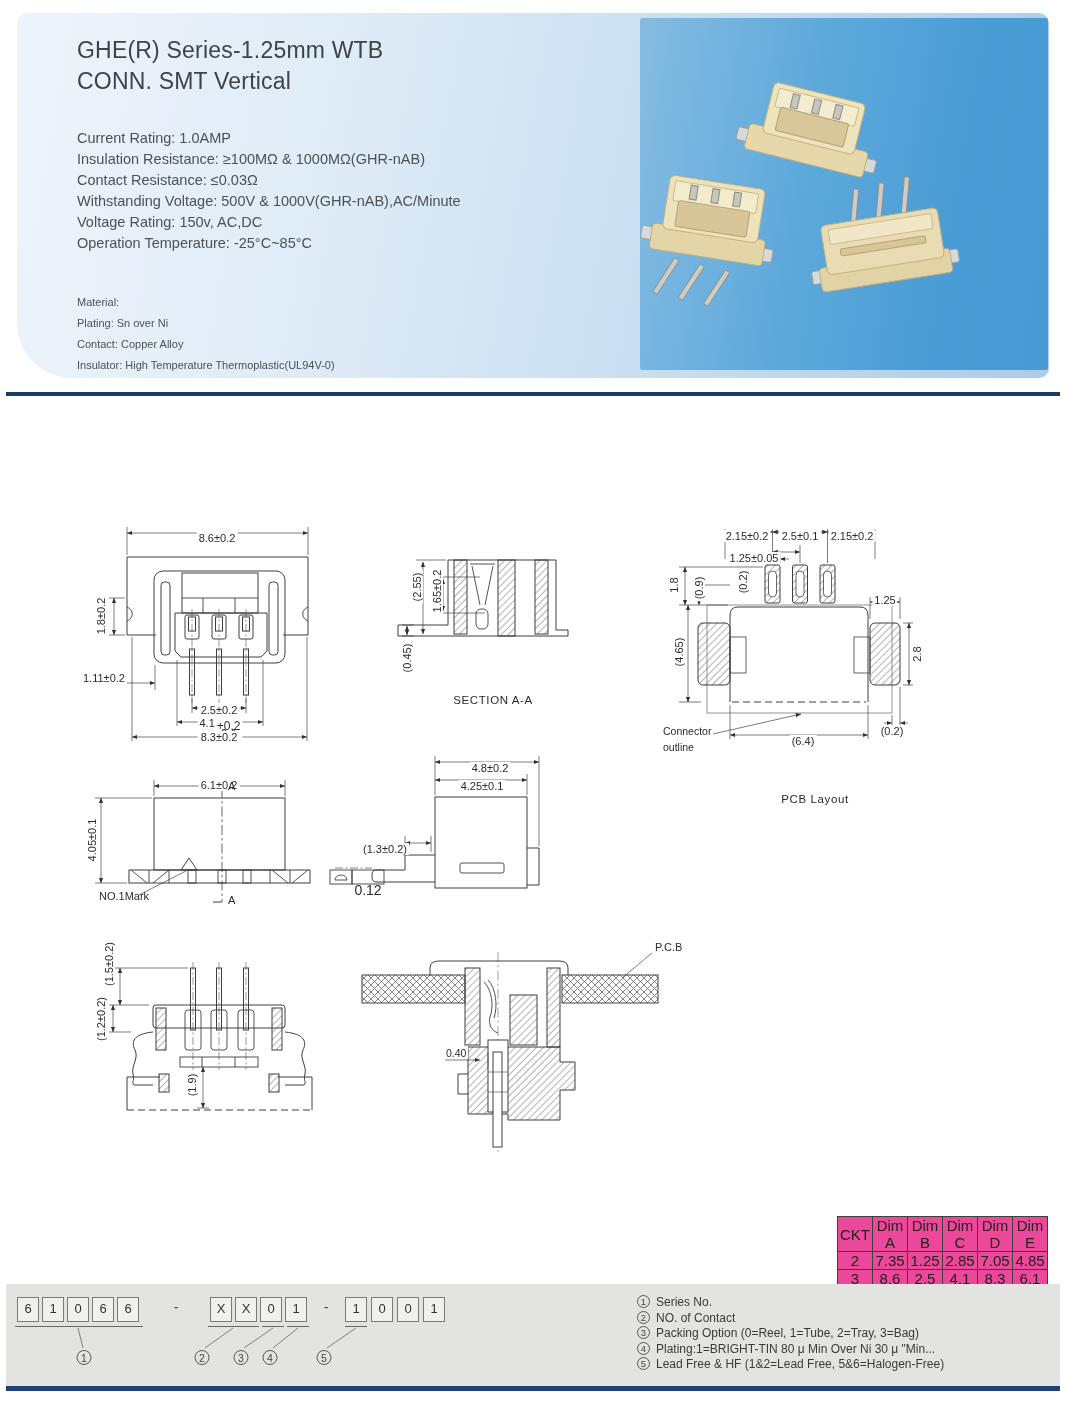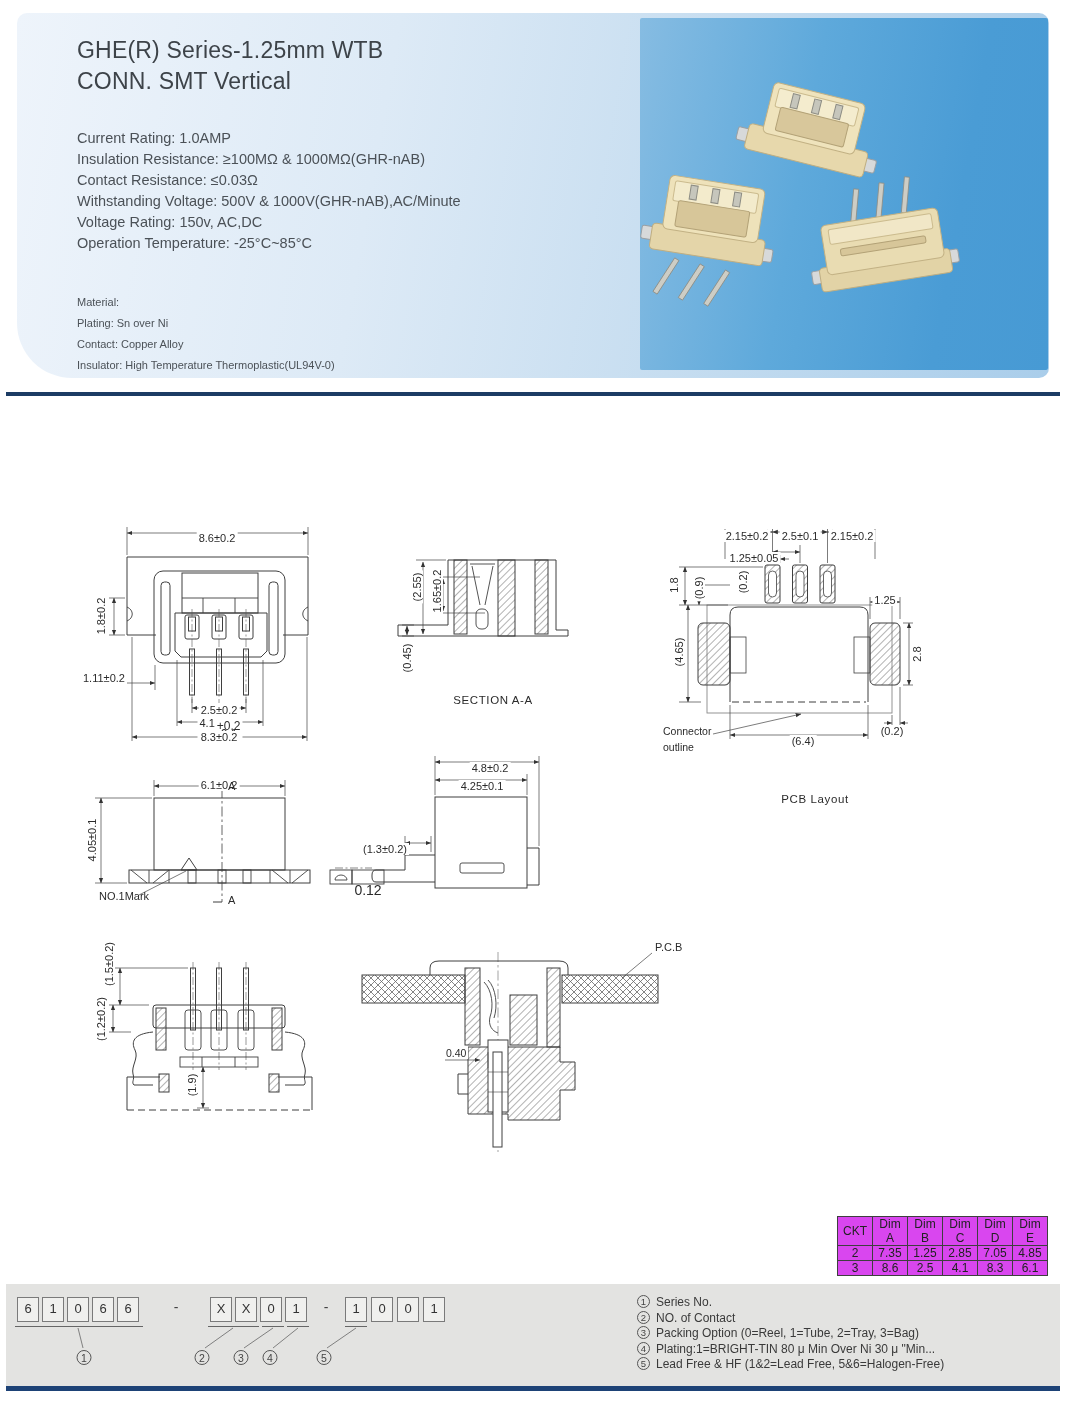--- a/index.html
+++ b/index.html
@@ -30,22 +30,22 @@
          background:#fff; padding:0 2px; z-index:2; }
   .dc { transform:translateX(-50%);margin-top:12px; }
   .v  { transform:translate(-50%,-50%) rotate(-90deg); }
   .cap { font-size:11.5px; letter-spacing:.6px; background:transparent; }
   .pre { white-space:pre-line; line-height:16px; }
   .tol { display:inline-fl
 ex; display:inline-flex; flex-direction:column; vertical-align:-3px; margin-left:2px; }
   .tol i { font-style:normal; font-size:12px; line-height:7.5px; }
 
   
-  .dims { position:absolute; left:837px; top:1216px; border-collapse:collapse; font-size:12px;
-          color:#222; border:1.5px solid #3f3f3f; background:#d946ef; }
+  .dims { position:absolute; left:837px; top:1216px; border-collapse:collapse; font-size:15px;
+          color:#222; border:1.5px solid #3f3f3f; background:#ec4899; }
   .dims th,.dims td { border:1px solid #3f3f3f; width:35px; height:13px; text-align:center;
           font-weight:normal; padding:0 2px; }
 
   
   .strip { position:absolute; left:6px; top:1284px; width:1054px; height:102px; background:#e3e3e1; }
   .pn-box { position:absolute; top:13px; width:22px; height:25px; border:1.5px solid #7a7a7a;
             background:#f0f0ee; font-size:13px; color:#333; text-align:center; line-height:22px; }
   .pn-dash { position:absolute; top:15px; width:12px; font-size:14px; color:#444; text-align:center; }
   .circ { display:inline-block; width:13px; height:13px; border:1px solid #555; border-radius:50%;
           font-size:9.5px; line-height:12px; text-align:center; color:#444; margin-right:6px;

